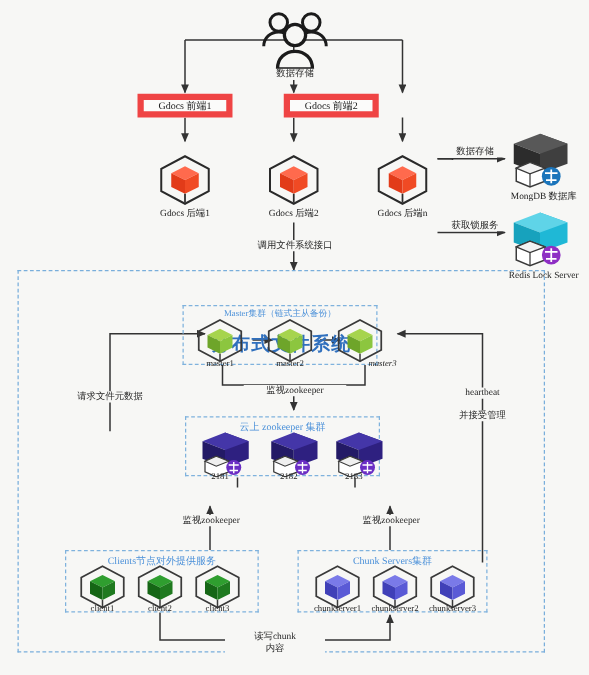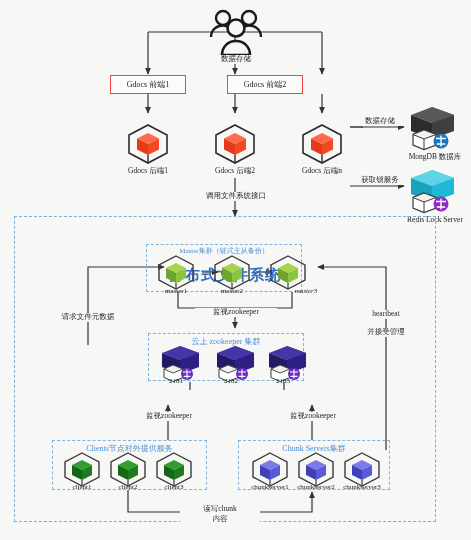--- a/index.html
+++ b/index.html
@@ -46,21 +46,21 @@
     text-align: center;
     color: #2f6fbd;
     font-size: 15px;
     font-weight: bold;
     letter-spacing: 1px;
     font-family: "Liberation Serif", serif;
   }
   
   .rectbox {
     position: absolute;
-    border: 1px solid #ef4444;
+    border: 5px solid #ef4444;
     background: #fbfbfa;
     font-size: 8px;
     color: #1a1a1a;
     display: flex;
     align-items: center;
     justify-content: center;
     box-sizing: border-box;
     white-space: nowrap;
   }
   

